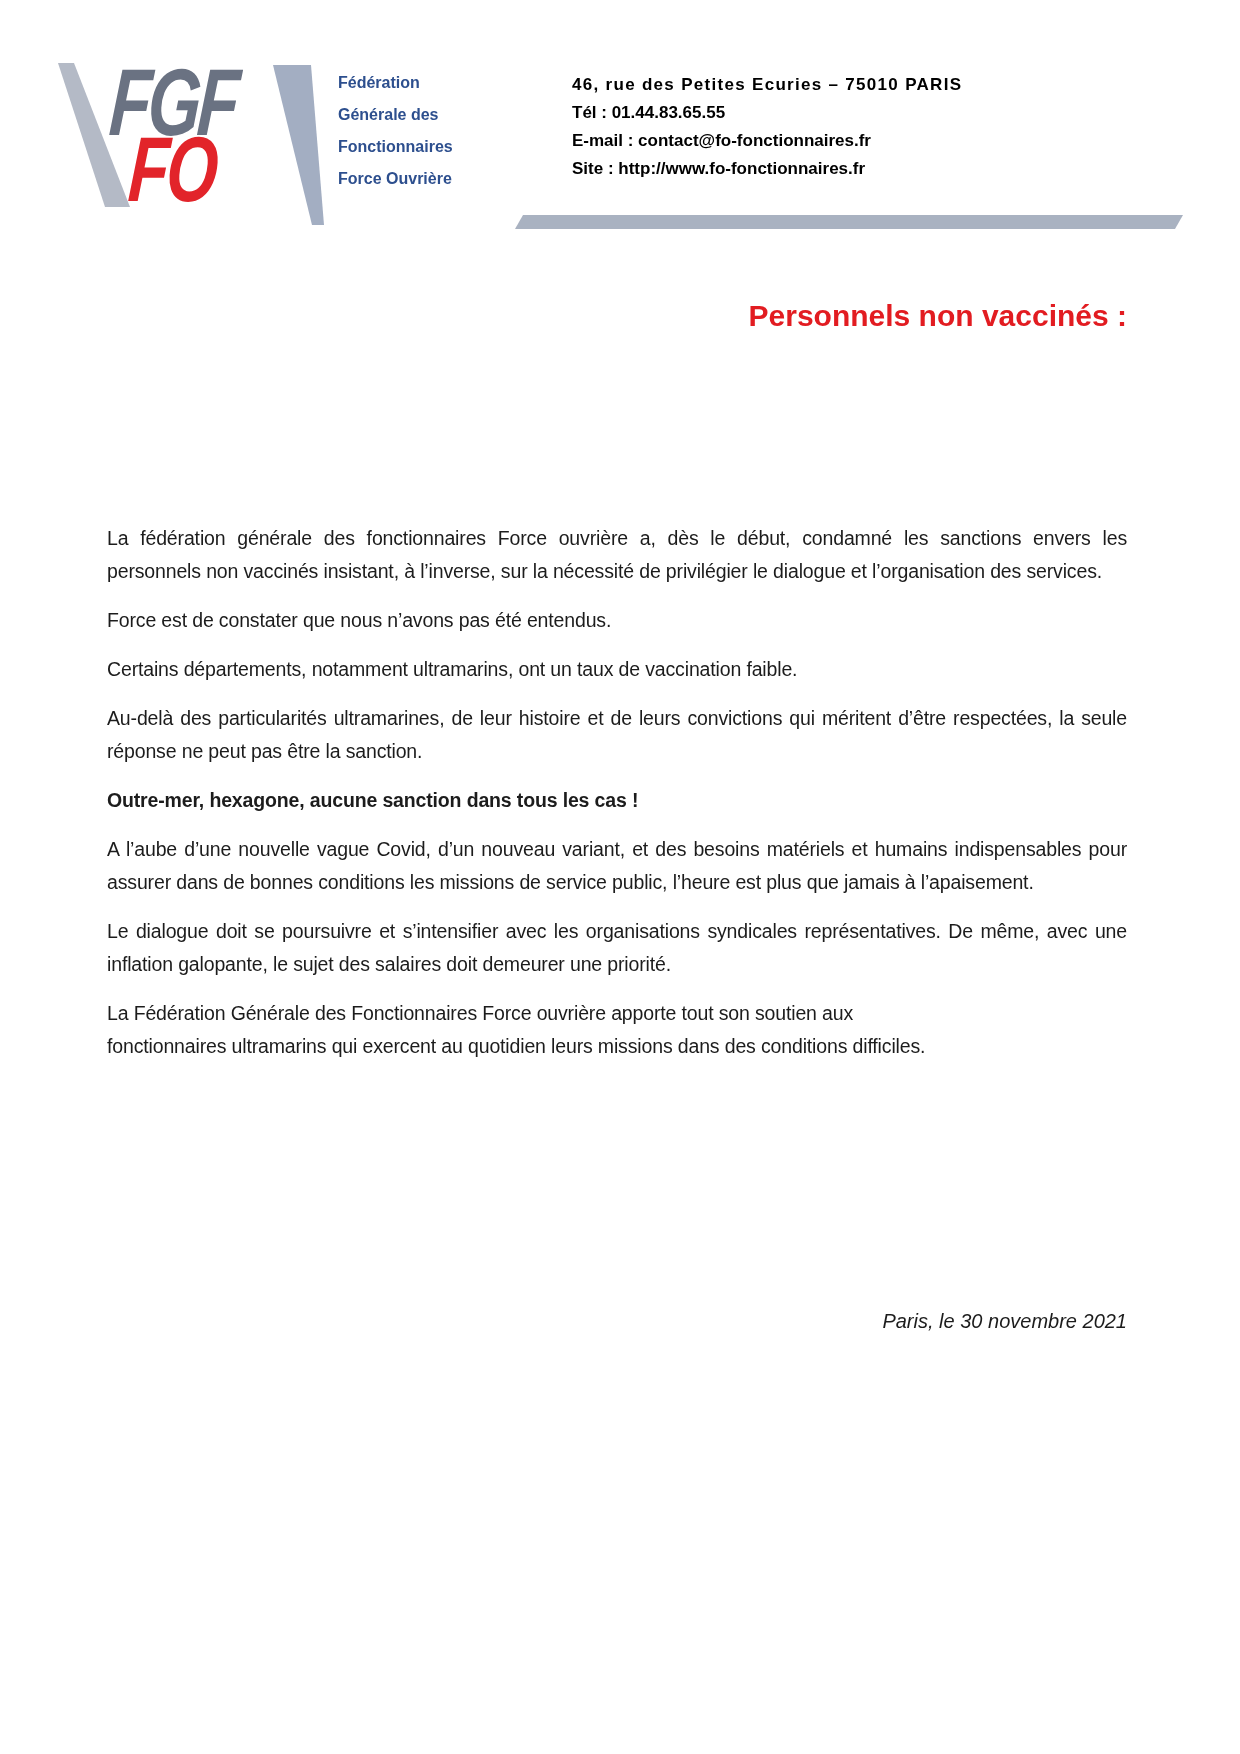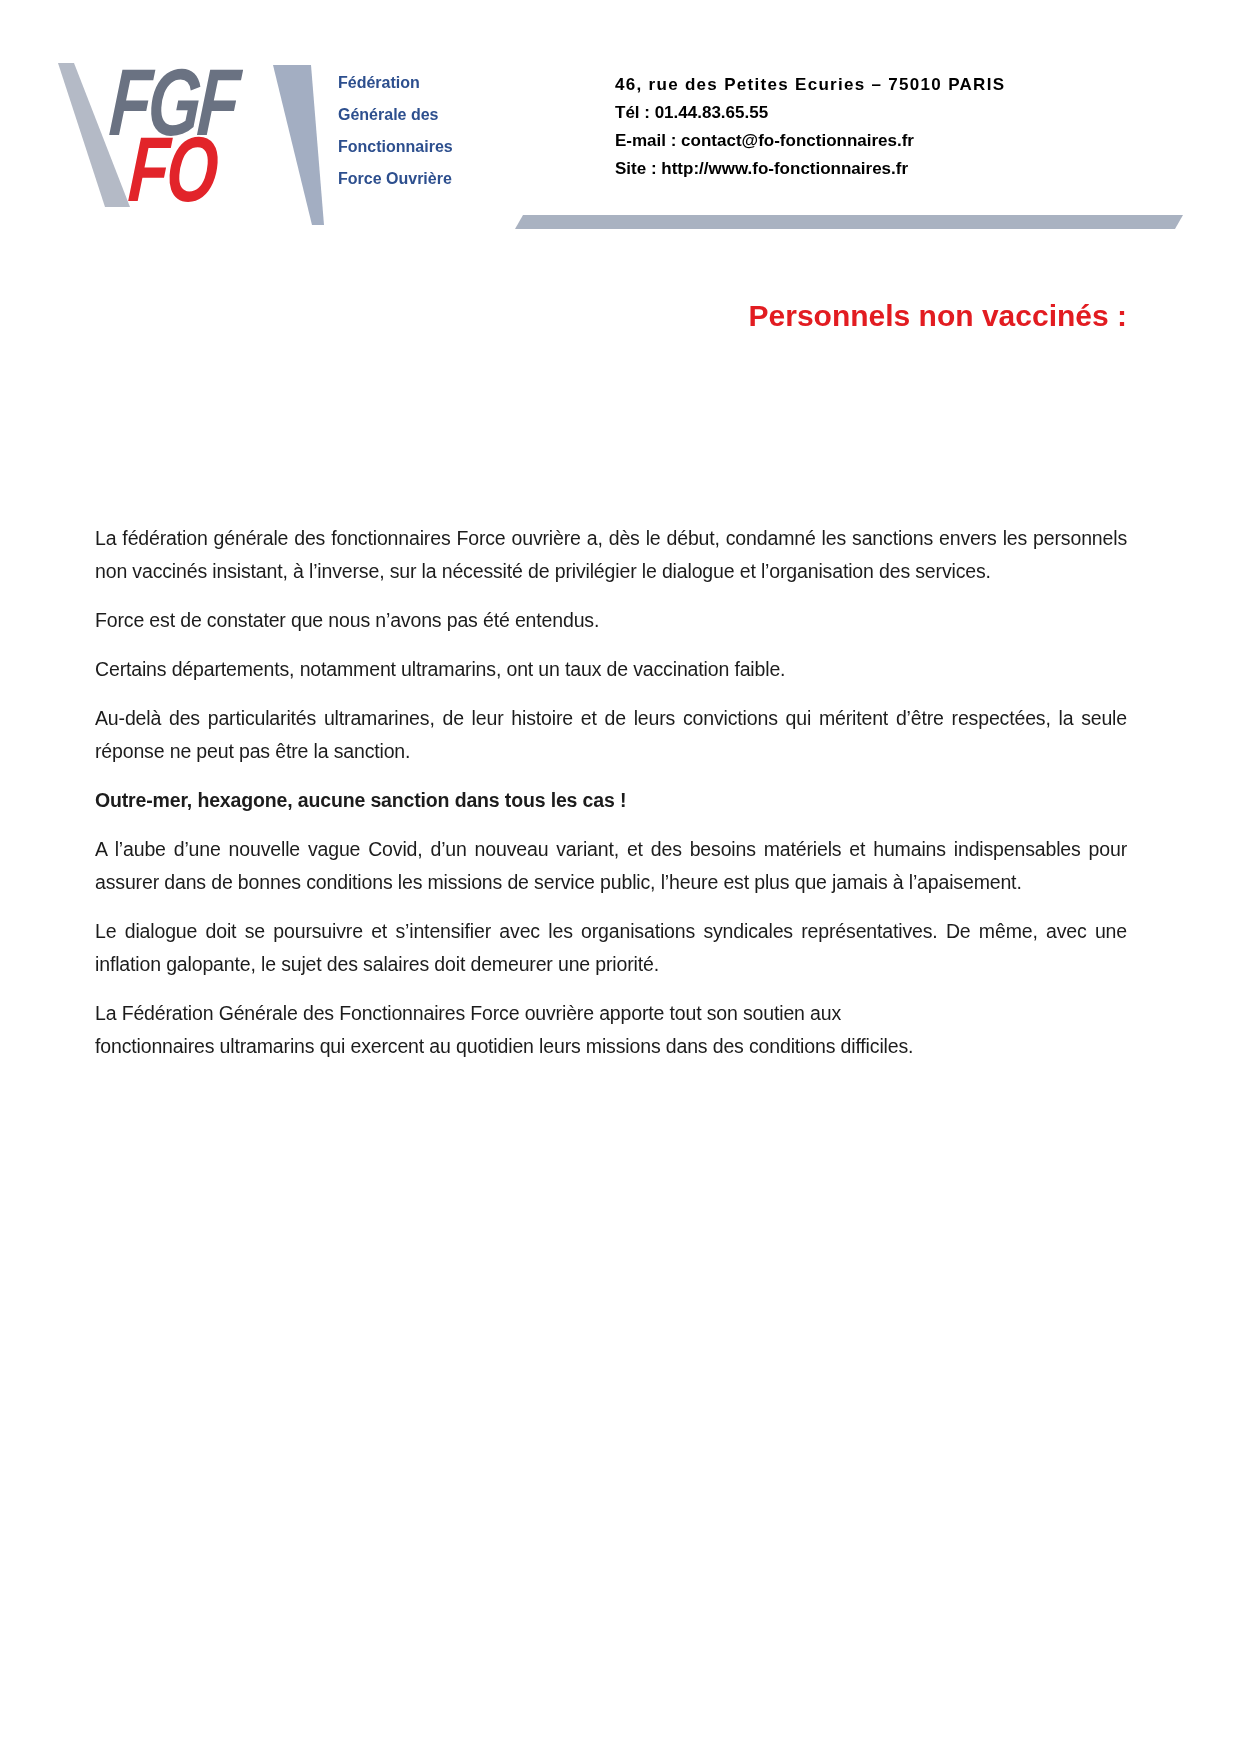--- a/index.html
+++ b/index.html
@@ -30,42 +30,42 @@
     font:italic 900 92px/1 "Liberation Sans",sans-serif;
     letter-spacing:-4px;color:#e2242a;
     transform:scaleX(.72) skewX(-5deg);transform-origin:0 0;z-index:2;
   }
   .orgname{
     position:absolute;left:338px;top:67px;
     font-size:16px;font-weight:bold;line-height:32px;color:#2d4f8e;
   }
   .contact{
     position:absolute;left:572px;top:71px;
-    font-size:17px;font-weight:bold;line-height:28px;color:#000000;margin-left:43px;
+    font-size:17px;font-weight:bold;line-height:28px;color:#000000;
   }
   .contact .addr{letter-spacing:1.3px;}
   .bar{
     position:absolute;left:515px;top:215px;width:668px;height:14px;
     background:#a9b2c1;
     clip-path:polygon(8px 0,100% 0,calc(100% - 8px) 100%,0 100%);
   }
 
   
   .title{
     position:absolute;left:95px;top:298px;width:1032px;
     text-align:right;color:#e21c21;font-weight:bold;font-size:30px;line-height:36px;
   }
   .title .t1{margin-bottom:30px;}
 
   
   .bodytext{
     position:absolute;left:95px;top:522px;width:1032px;
     font-size:19.5px;line-height:33px;letter-spacing:-0.15px;color:#1c1c1c;
   }
-  .bodytext p{margin:0 0 16px 0;text-align:left;}
+  .bodytext p{margin:0 0 16px 12px;text-align:left;}
   .bodytext p.just{text-align:justify;}
   .bodytext p.bold{font-weight:bold;}
 
   
   .dateline{
     position:absolute;left:95px;top:1305px;width:1032px;
     text-align:right;font-style:italic;font-size:20px;line-height:33px;color:#1c1c1c;
   }
 </style>
 </head>
@@ -106,14 +106,15 @@
       <p class="just">La fédération générale des fonctionnaires Force ouvrière a, dès le début, condamné les sanctions envers les personnels non vaccinés insistant, à l’inverse, sur la nécessité de privilégier le dialogue et l’organisation des services.</p>
       <p>Force est de constater que nous n’avons pas été entendus.</p>
       <p>Certains départements, notamment ultramarins, ont un taux de vaccination faible.</p>
       <p class="just">Au-delà des particularités ultramarines, de leur histoire et de leurs convictions qui méritent d’être respectées, la seule réponse ne peut pas être la sanction.</p>
       <p class="bold">Outre-mer, hexagone, aucune sanction dans tous les cas !</p>
       <p class="just">A l’aube d’une nouvelle vague Covid, d’un nouveau variant, et des besoins matériels et humains indispensables pour assurer dans de bonnes conditions les missions de service public, l’heure est plus que jamais à l’apaisement.</p>
       <p class="just">Le dialogue doit se poursuivre et s’intensifier avec les organisations syndicales représentatives. De même, avec une inflation galopante, le sujet des salaires doit demeurer une priorité.</p>
       <p>La Fédération Générale des Fonctionnaires Force ouvrière apporte tout son soutien aux<br>fonctionnaires ultramarins qui exercent au quotidien leurs missions dans des conditions difficiles.</p>
     </main>
 
+  <div class="dateline">Paris, le 30 novembre 2021</div>
 
 </div>
 
 </body></html>

